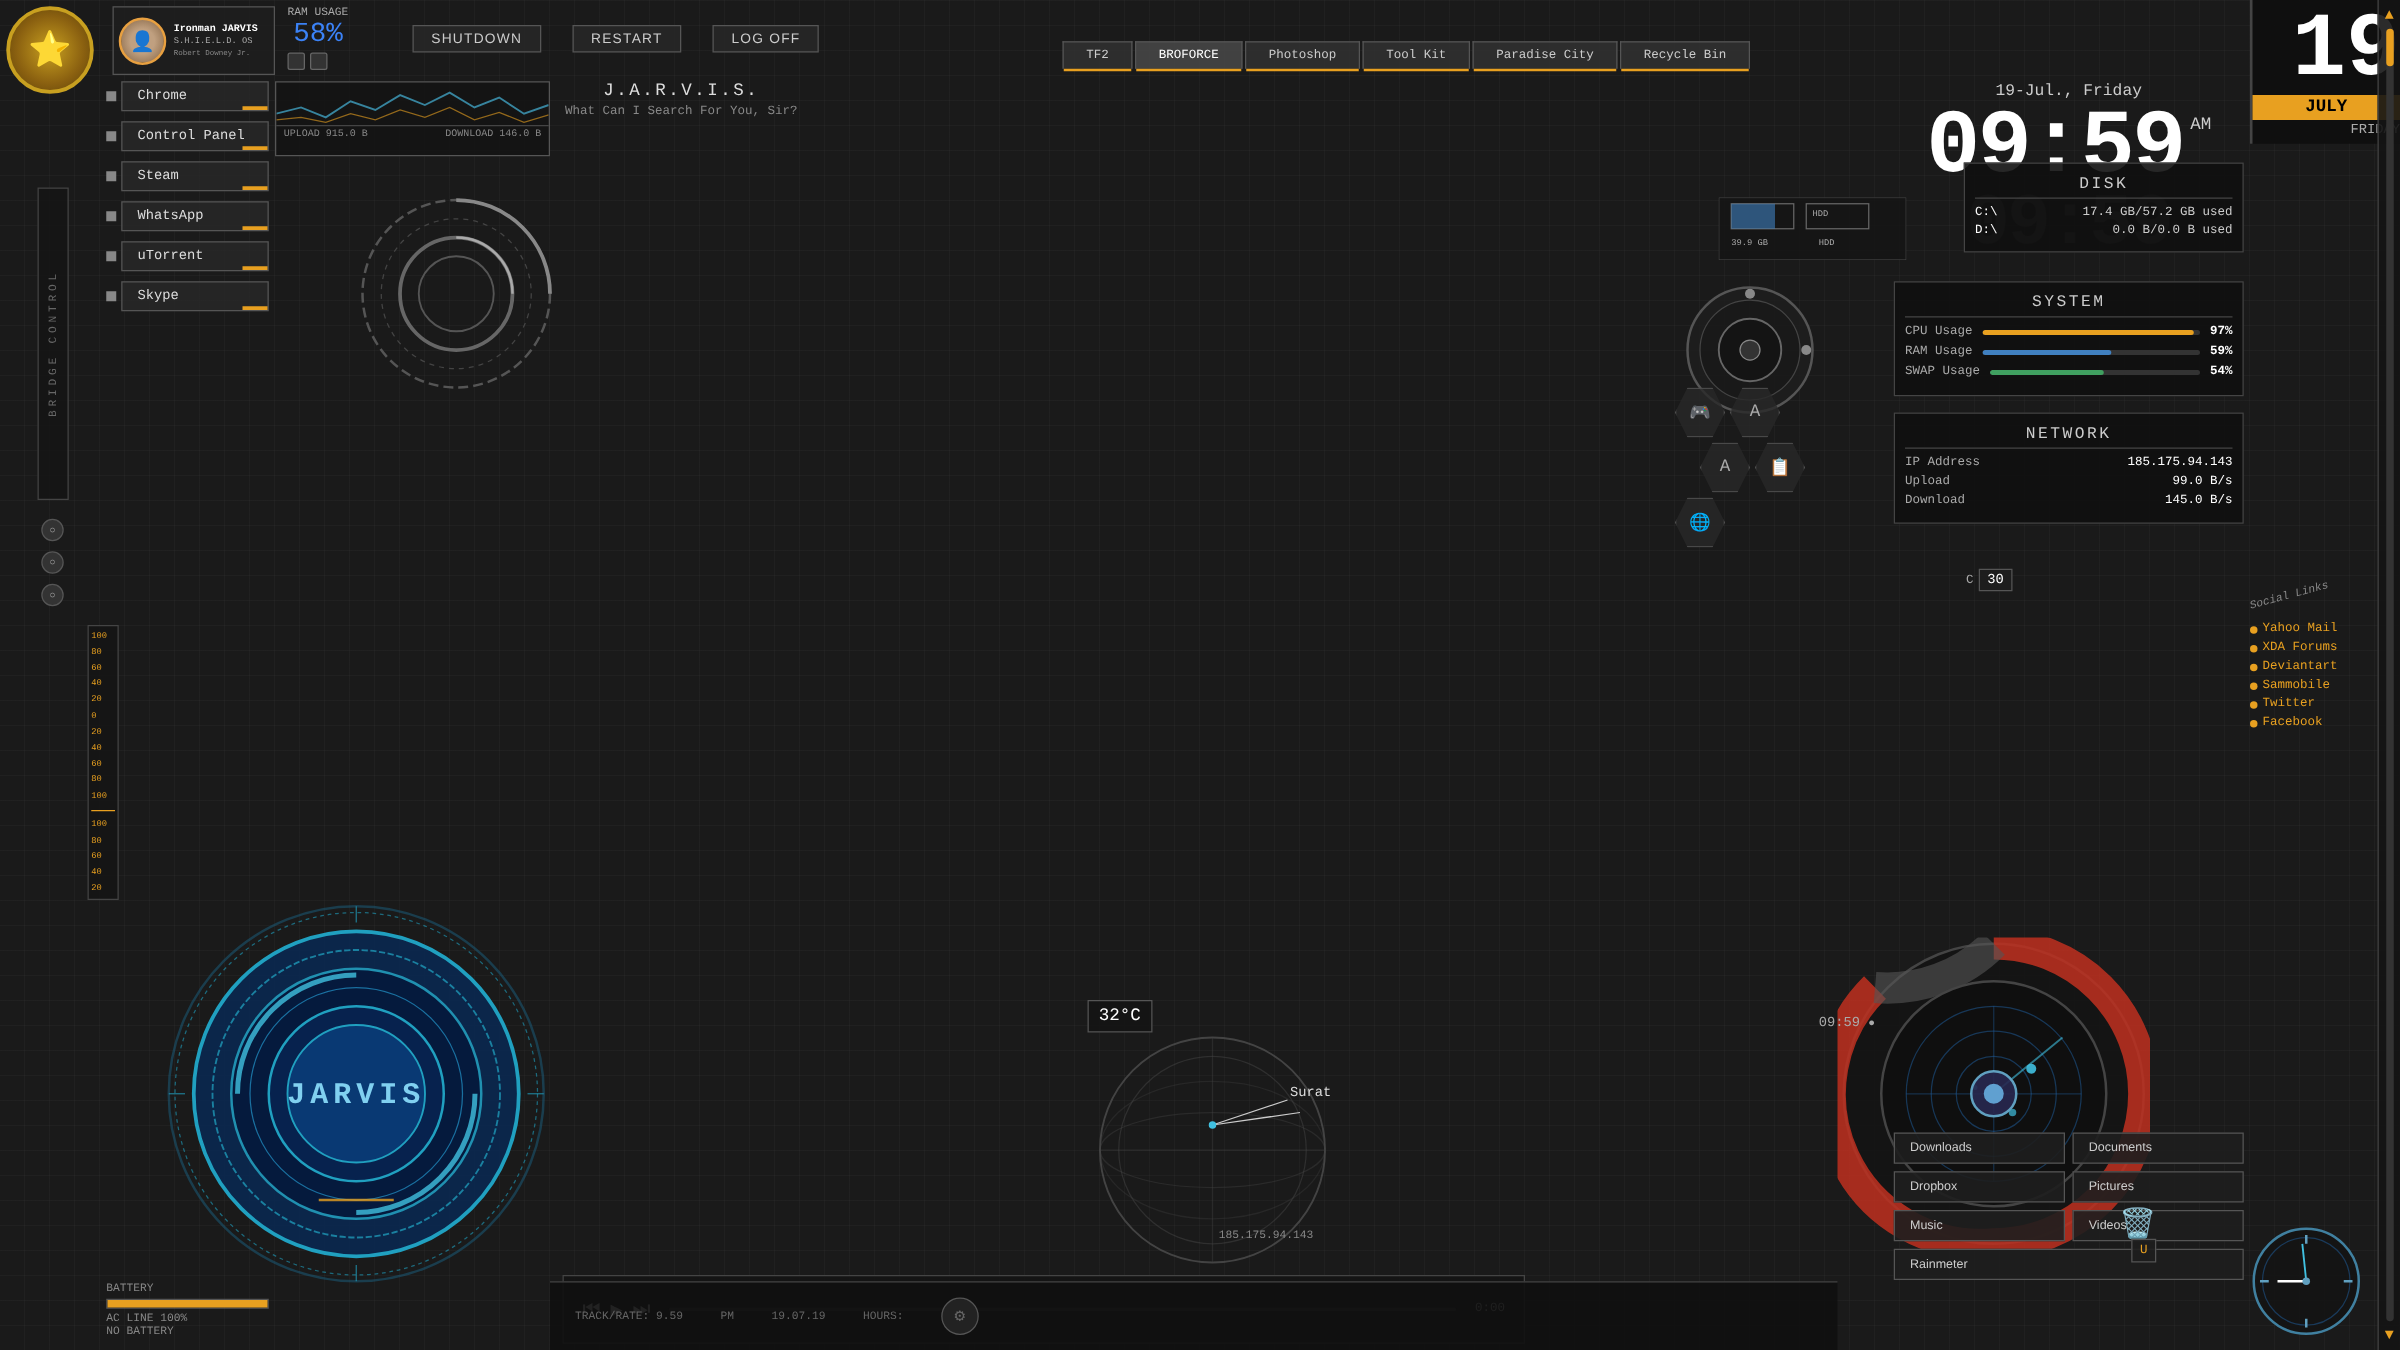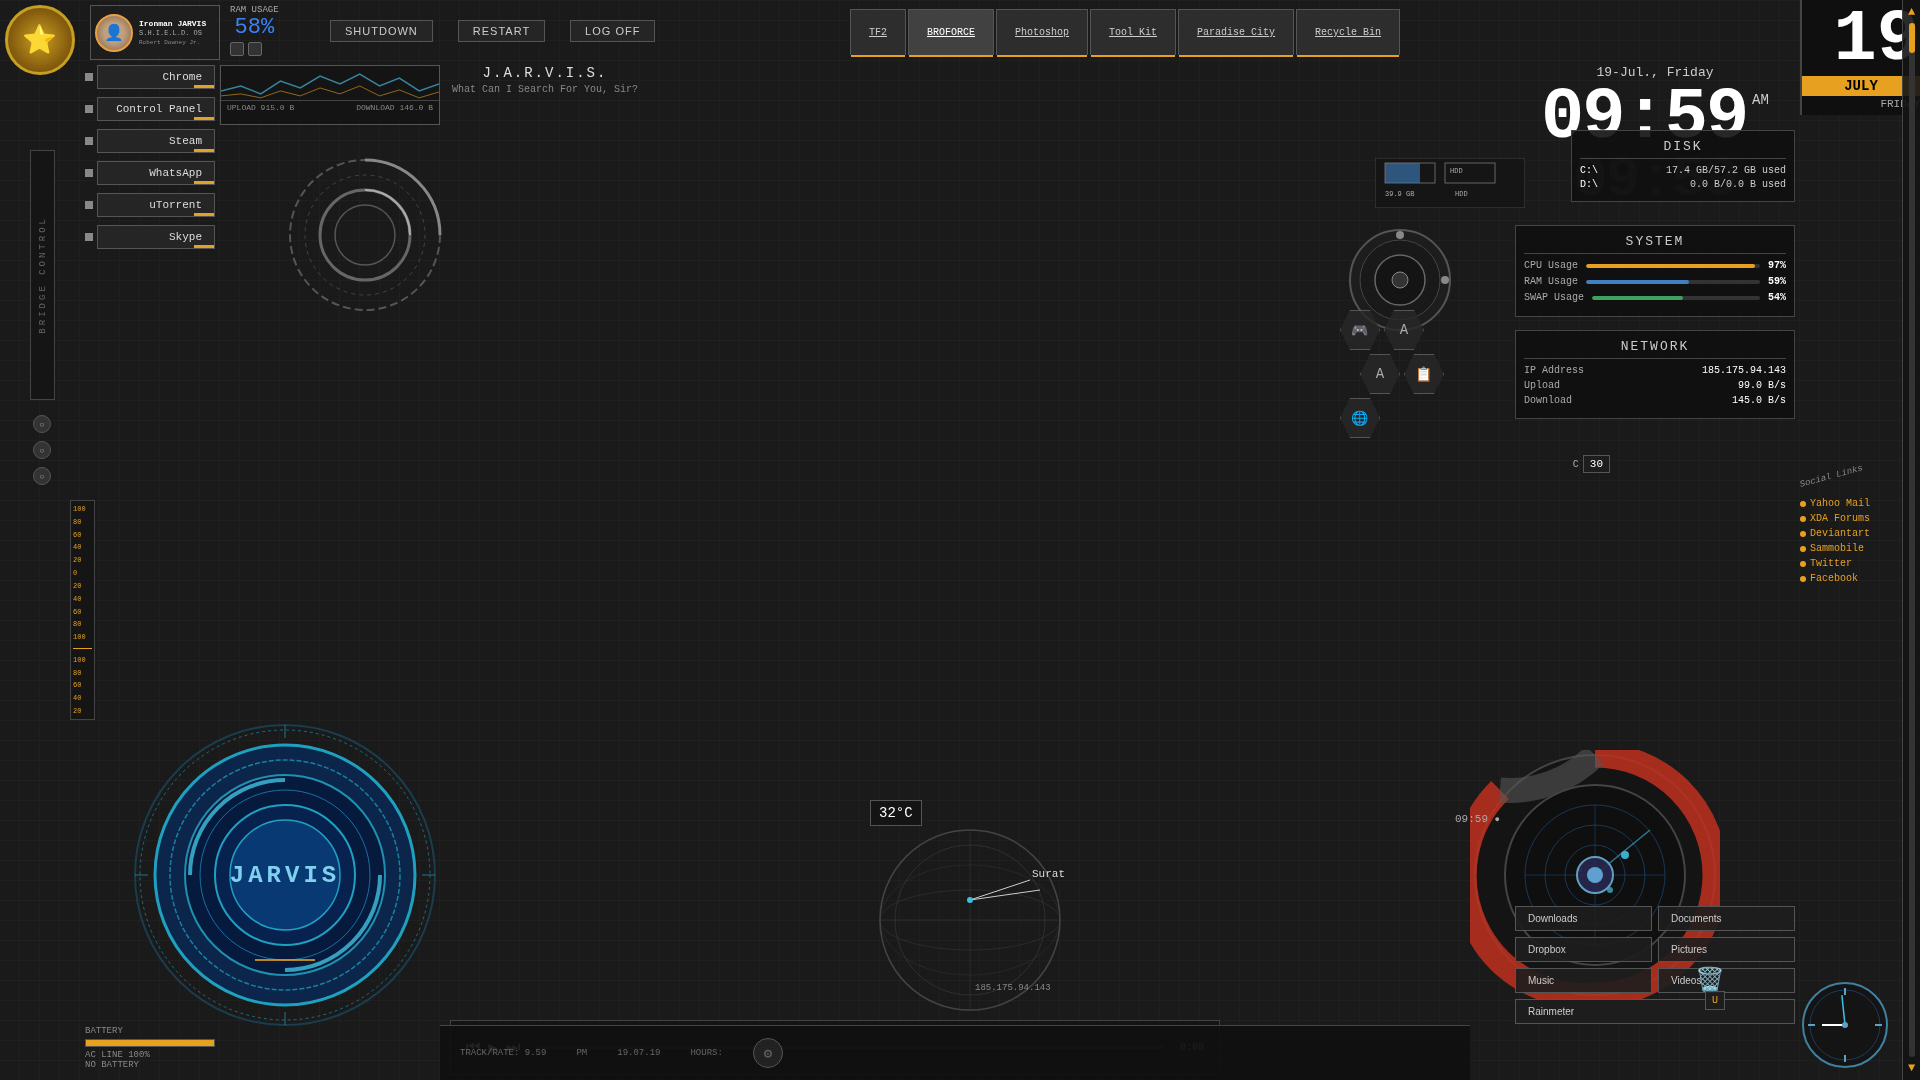--- a/index.html
+++ b/index.html
@@ -119,30 +119,29 @@
       position: absolute;
       top: 0;
       left: 850px;
       right: 200px;
       display: flex;
       gap: 2px;
       height: 55px;
       align-items: flex-end;
     }
     .nav-tab {
-      padding: 17px 18px;
+      padding: 5px 18px;
       background: rgba(50,50,50,0.8);
       border: 1px solid #555;
       border-bottom: none;
       color: #ccc;
       font-size: 10px;
       cursor: pointer;
       white-space: nowrap;
       position: relative;
-      text-decoration: underline;
     }
     .nav-tab.active { background: rgba(70,70,70,0.9); color: #fff; }
     .nav-tab::after {
       content: '';
       position: absolute;
       bottom: -2px;
       left: 0; right: 0;
       height: 2px;
       background: #e8a020;
     }
@@ -181,21 +180,20 @@
       color: #aaa;
       padding: 2px 0;
     }
 
     
     .left-sidebar {
       position: absolute;
       top: 65px;
       left: 85px;
       width: 130px;
-      text-align: right;
     }
     .app-item {
       display: flex;
       align-items: center;
       margin-bottom: 8px;
       cursor: pointer;
     }
     .app-dot {
       width: 8px; height: 8px;
       background: #888;

